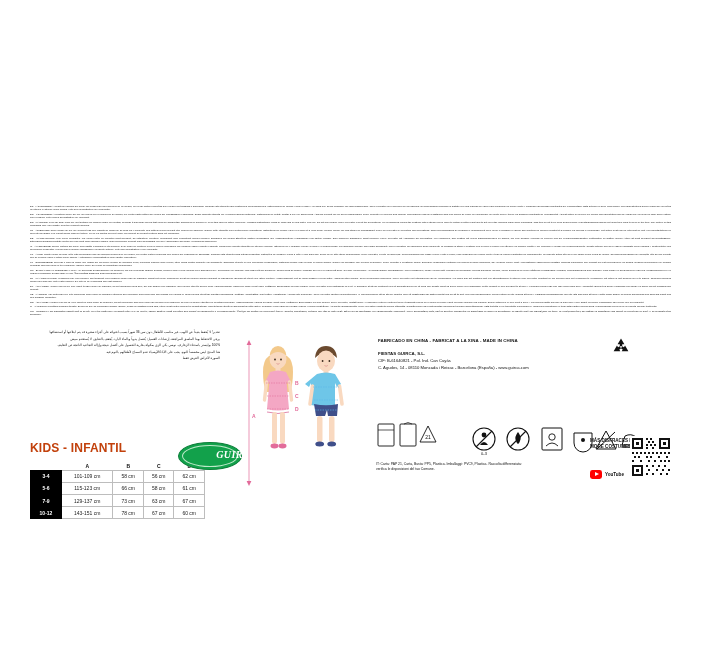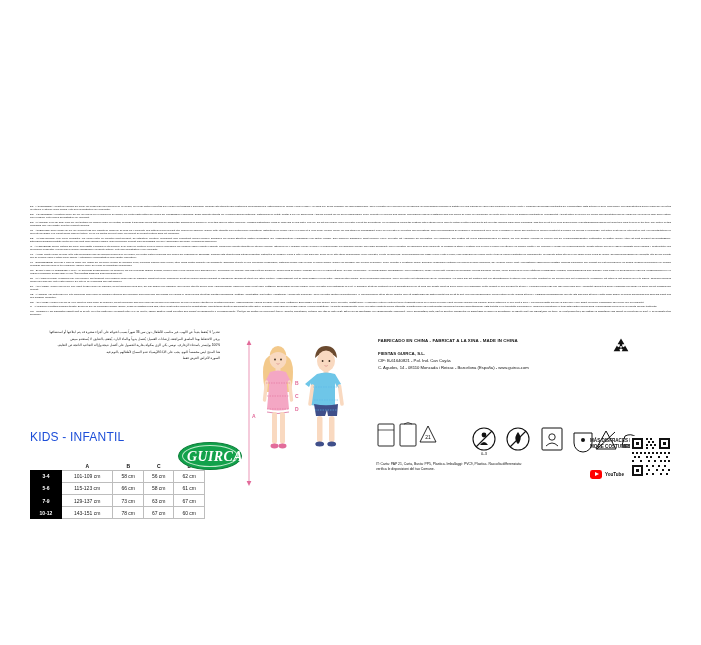--- a/index.html
+++ b/index.html
@@ -16,22 +16,22 @@
 
   
   .arabic{
     position:absolute;left:30px;top:330px;width:190px;
     direction:rtl;text-align:right;font-size:3.2px;line-height:1.55;color:#111;
   }
   .arabic p{margin:0 0 1.6px 0;}
 
   
   .kids-title{
-    position:absolute;left:30px;top:430px;font-size:12px;font-weight:normal;
-    color:#1d4ed8;letter-spacing:0.2px;
+    position:absolute;left:30px;top:441px;font-size:12px;font-weight:bold;
+    color:#c2410c;letter-spacing:0.2px;
   }
 
   
   .size-table{position:absolute;left:30px;top:460px;width:175px;font-size:5px;}
   .size-table table{border-collapse:collapse;width:100%;}
   .size-table th,.size-table td{
     border:0.5px solid #bdbdbd;padding:2.6px 2px;text-align:center;
     font-weight:normal;color:#222;
   }
   .size-table thead th{font-weight:bold;color:#111;border:none;padding-bottom:1px;}
@@ -46,23 +46,23 @@
   }
   .guirca-logo .oval{
     position:absolute;left:0;top:4px;width:62px;height:26px;border-radius:50%;
     background:#12a14b;border:1.6px solid #0d7f3a;
   }
   .guirca-logo .oval-inner{
     position:absolute;left:4px;top:7px;width:54px;height:20px;border-radius:50%;
     border:0.8px solid #bde8c9;
   }
   .guirca-logo .word{
-    position:absolute;left:9px;top:11px;width:62px;text-align:left;
+    position:absolute;left:17px;top:11px;width:62px;text-align:right;
     font-family:"Liberation Serif",serif;font-style:italic;font-weight:bold;
-    color:#fff;font-size:14px;letter-spacing:0.4px;
+    color:#fff;font-size:10px;letter-spacing:0.4px;
   }
 
   
   .figures{position:absolute;left:243px;top:330px;width:125px;height:160px;}
 
   
   .mfg{
     position:absolute;left:378px;top:338px;width:215px;font-size:4.2px;
     line-height:1.5;color:#111;
   }

